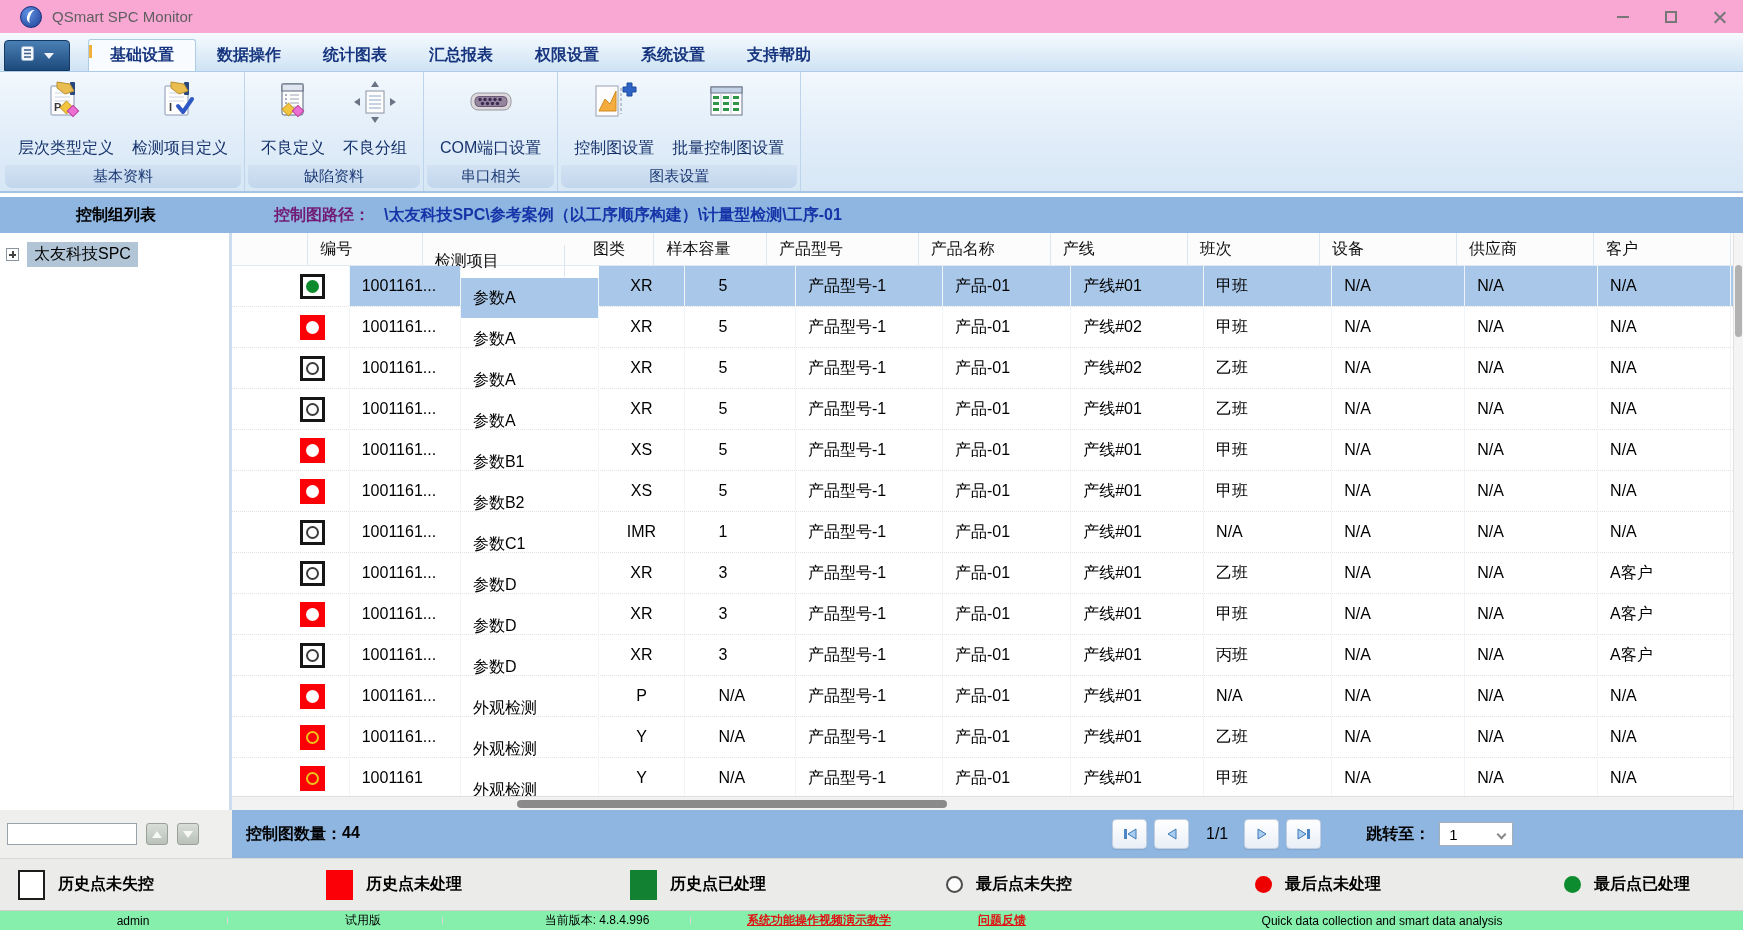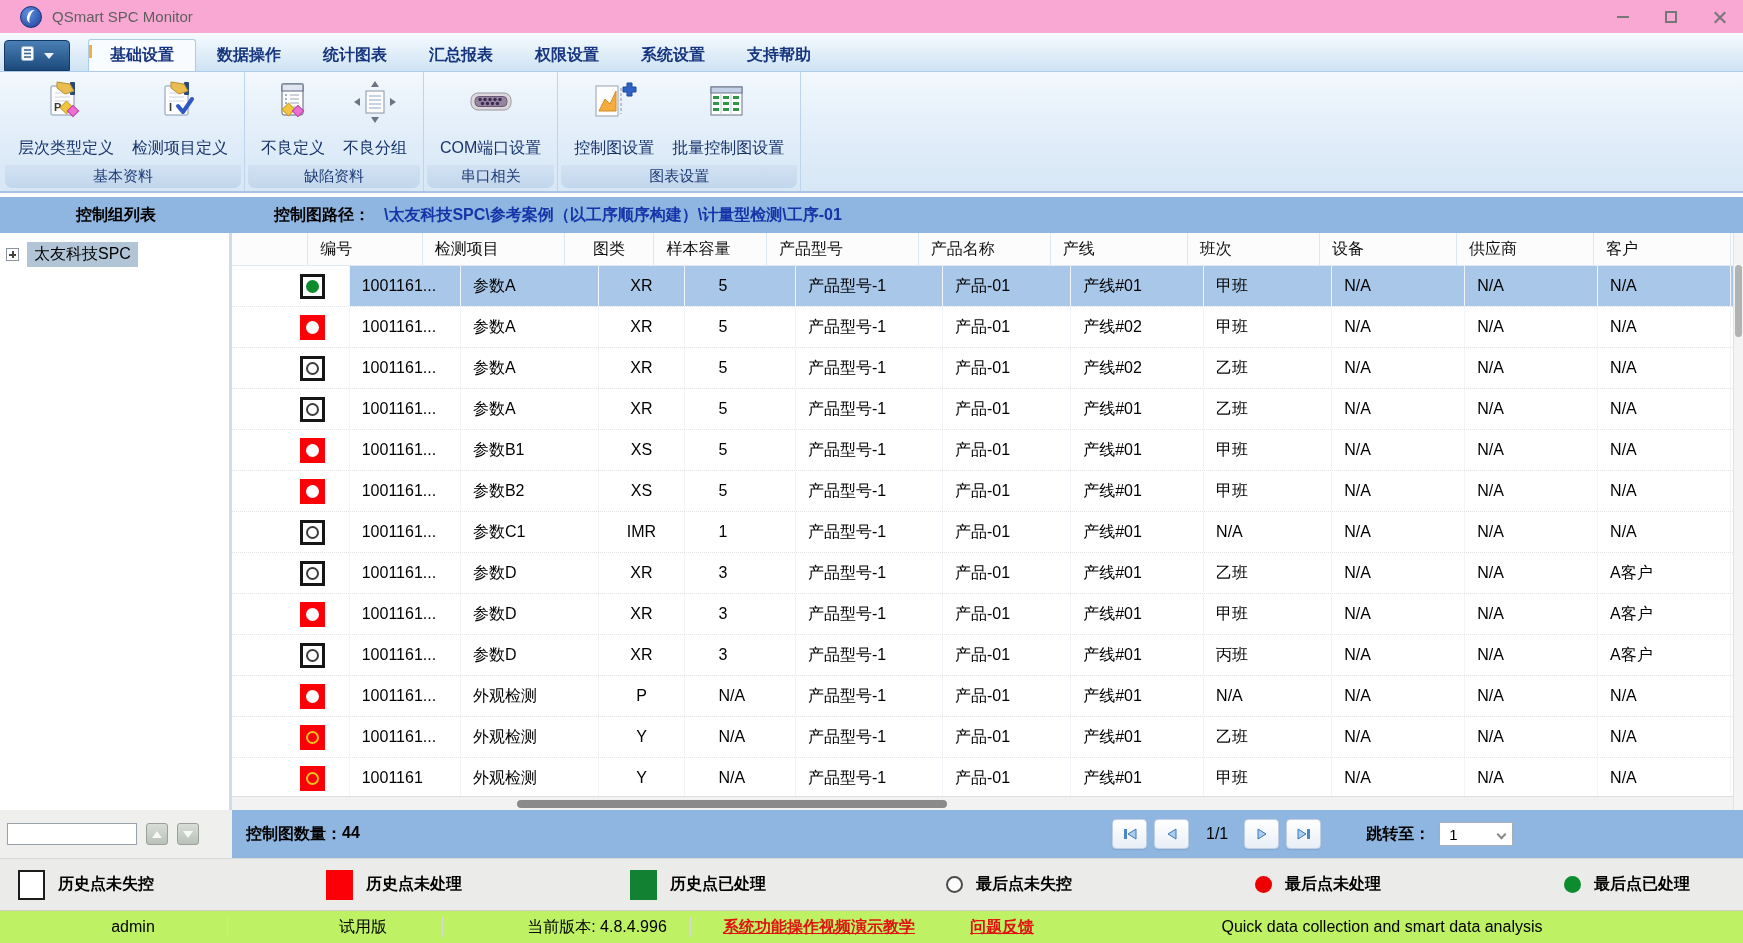--- a/index.html
+++ b/index.html
@@ -44,42 +44,42 @@
   .ricon { width:46px; height:46px; display:flex; align-items:center; justify-content:center; }
   .rlabel { font-size:16px; color:#17336c; margin-top:13px; white-space:nowrap; }
   .rgroup-label { height:23px; margin:0 1px 3px; border-radius:0 0 7px 7px;
             background:linear-gradient(#d3e2f3,#c1d6ec); display:flex; align-items:center; justify-content:center;
             font-size:15px; color:#1c3a74; }
 
   
   .band { height:36px; background:#8fb6e0; display:flex; align-items:center; margin-top:4px; }
   .band-left { width:232px; text-align:center; font-weight:bold; font-size:16px; color:#000; flex:0 0 auto; }
   .band-right { flex:1; display:flex; align-items:center; padding-left:42px; }
-  .path-label { font-weight:bold; font-size:16px; color:#000000; white-space:nowrap; }
+  .path-label { font-weight:bold; font-size:16px; color:#701a75; white-space:nowrap; }
   .path-value { color:#1633a8; font-size:16px; font-weight:bold; margin-left:14px; white-space:nowrap; }
 
   
   .content { height:577px; display:flex; background:#fff; }
   .sidebar { width:232px; flex:0 0 auto; border-right:3px solid #cadcee; position:relative; }
   .tree-item { display:flex; align-items:center; padding:9px 4px 0 6px; font-size:16px; }
   .expander { width:13px; height:13px; border:1px solid #8a94a0; background:#fff; display:flex; align-items:center;
               justify-content:center; margin-right:8px; flex:0 0 auto; position:relative; }
   .expander::before { content:""; position:absolute; left:2px; top:5px; width:7px; height:1.5px; background:#444; }
   .expander::after  { content:""; position:absolute; left:5px; top:2px; width:1.5px; height:7px; background:#444; }
   .tree-label { background:#b2c5d6; padding:2px 7px; color:#000; }
 
   .table-area { flex:1; position:relative; overflow:hidden; background:#fff; }
   .thead { display:flex; height:33px; background:#fcfcfc; border-bottom:1px solid #e2e9f1; }
   .th { font-size:16px; color:#101010; display:flex; align-items:center; padding-left:12px;
         border-right:1px solid #dce7f2; height:100%; overflow:hidden; white-space:nowrap; }
   .trow { display:flex; height:41px; border-bottom:1px dotted #e2e2e2;padding-left:44px; }
   .td { font-size:16px; color:#000; display:flex; align-items:center; padding-left:12px;
         border-right:1px solid #f0f5fa; height:100%; overflow:hidden; white-space:nowrap; }
   .c0 { width:78px; justify-content:center; padding-left:0 !important; }
-  .c1 { width:117px; } .c2 { width:145px; }
+  .c1 { width:117px; } .c2 { width:145px;margin-top:12px; }
   .c3 { width:92px; justify-content:center; padding-left:0 !important; }
   .c4 { width:115px; } .td.c4 { padding-left:33px; }
   .c5 { width:155px; } .c6 { width:135px; } .c7 { width:140px; } .c8 { width:135px; }
   .c9 { width:140px; } .c10 { width:140px; } .c11 { width:140px; } .cfill { flex:1; border-right:none; }
   .trow.selected .td { background:#a9c7e8; }
   .trow.selected .td.c0 { background:transparent; }
 
   .ind { width:25px; height:25px; display:flex; align-items:center; justify-content:center; }
   .ind.white { background:#fff; border:3px solid #161616; }
   .ind.red { background:#fb0007; }
@@ -118,21 +118,21 @@
   
   .legendbar { height:52px; background:#ebebe9; border-top:1px solid #d8d8d6; position:relative; }
   .legend-item { position:absolute; top:0; height:100%; display:flex; align-items:center; gap:13px;
            font-size:16px; font-weight:600; color:#000;padding-left:8px; }
   .sw-square { width:27px; height:30px; }
   .sw-square.white { background:#fff; border:2px solid #1c1c1c; }
   .sw-circle { width:17px; height:17px; border-radius:50%; }
   .sw-circle.hollow { background:#fdfdfd; border:2px solid #4c4c4c; }
 
   
-  .statusbar { height:33px; background:#bef264; border-top:1px solid #cfcfcd; position:relative; font-size:16px; }
+  .statusbar { height:20px; background:#86efac; border-top:1px solid #cfcfcd; position:relative; font-size:12px; }
   .sb-item { position:absolute; top:0; height:100%; display:flex; align-items:center; transform:translateX(-50%); white-space:nowrap; }
   .sb-sep { position:absolute; top:6px; bottom:6px; width:1px; background:#d9d9d7; }
   .sb-link { color:#e01212; text-decoration:underline; font-weight:bold; }
 </style>
 </head>
 <body>
 
 <div class="app">
 
   <div class="titlebar">

